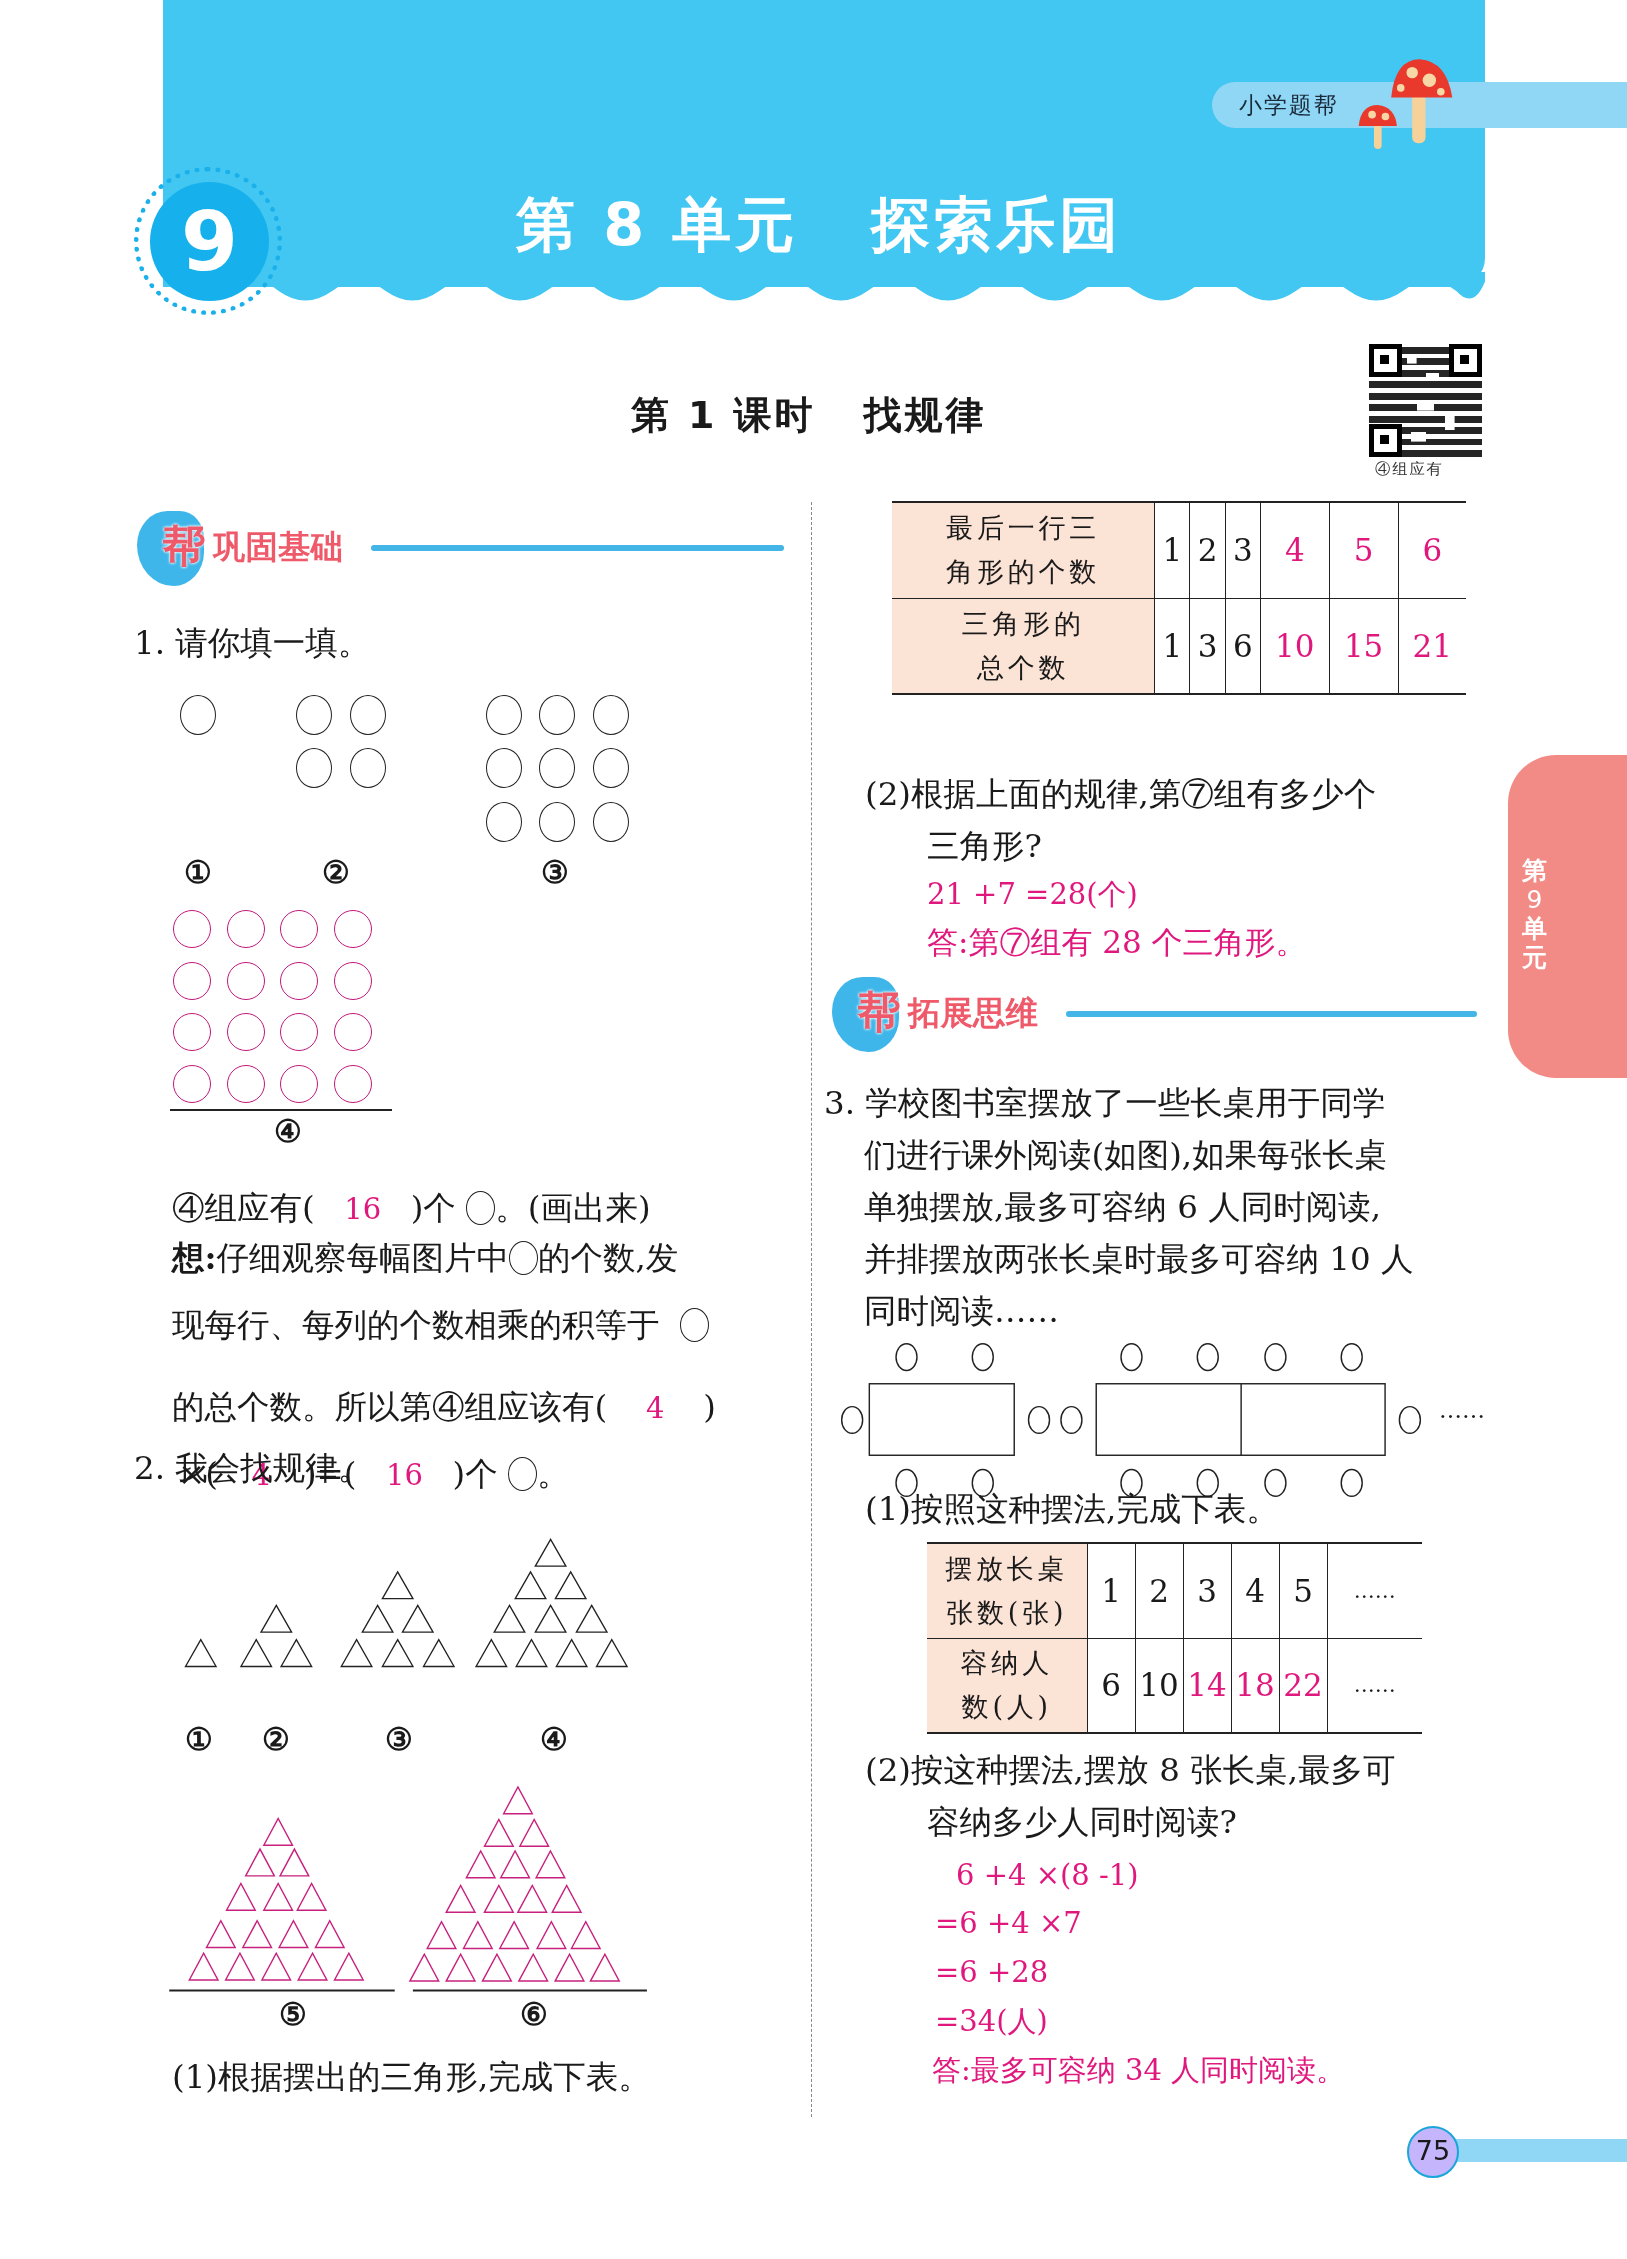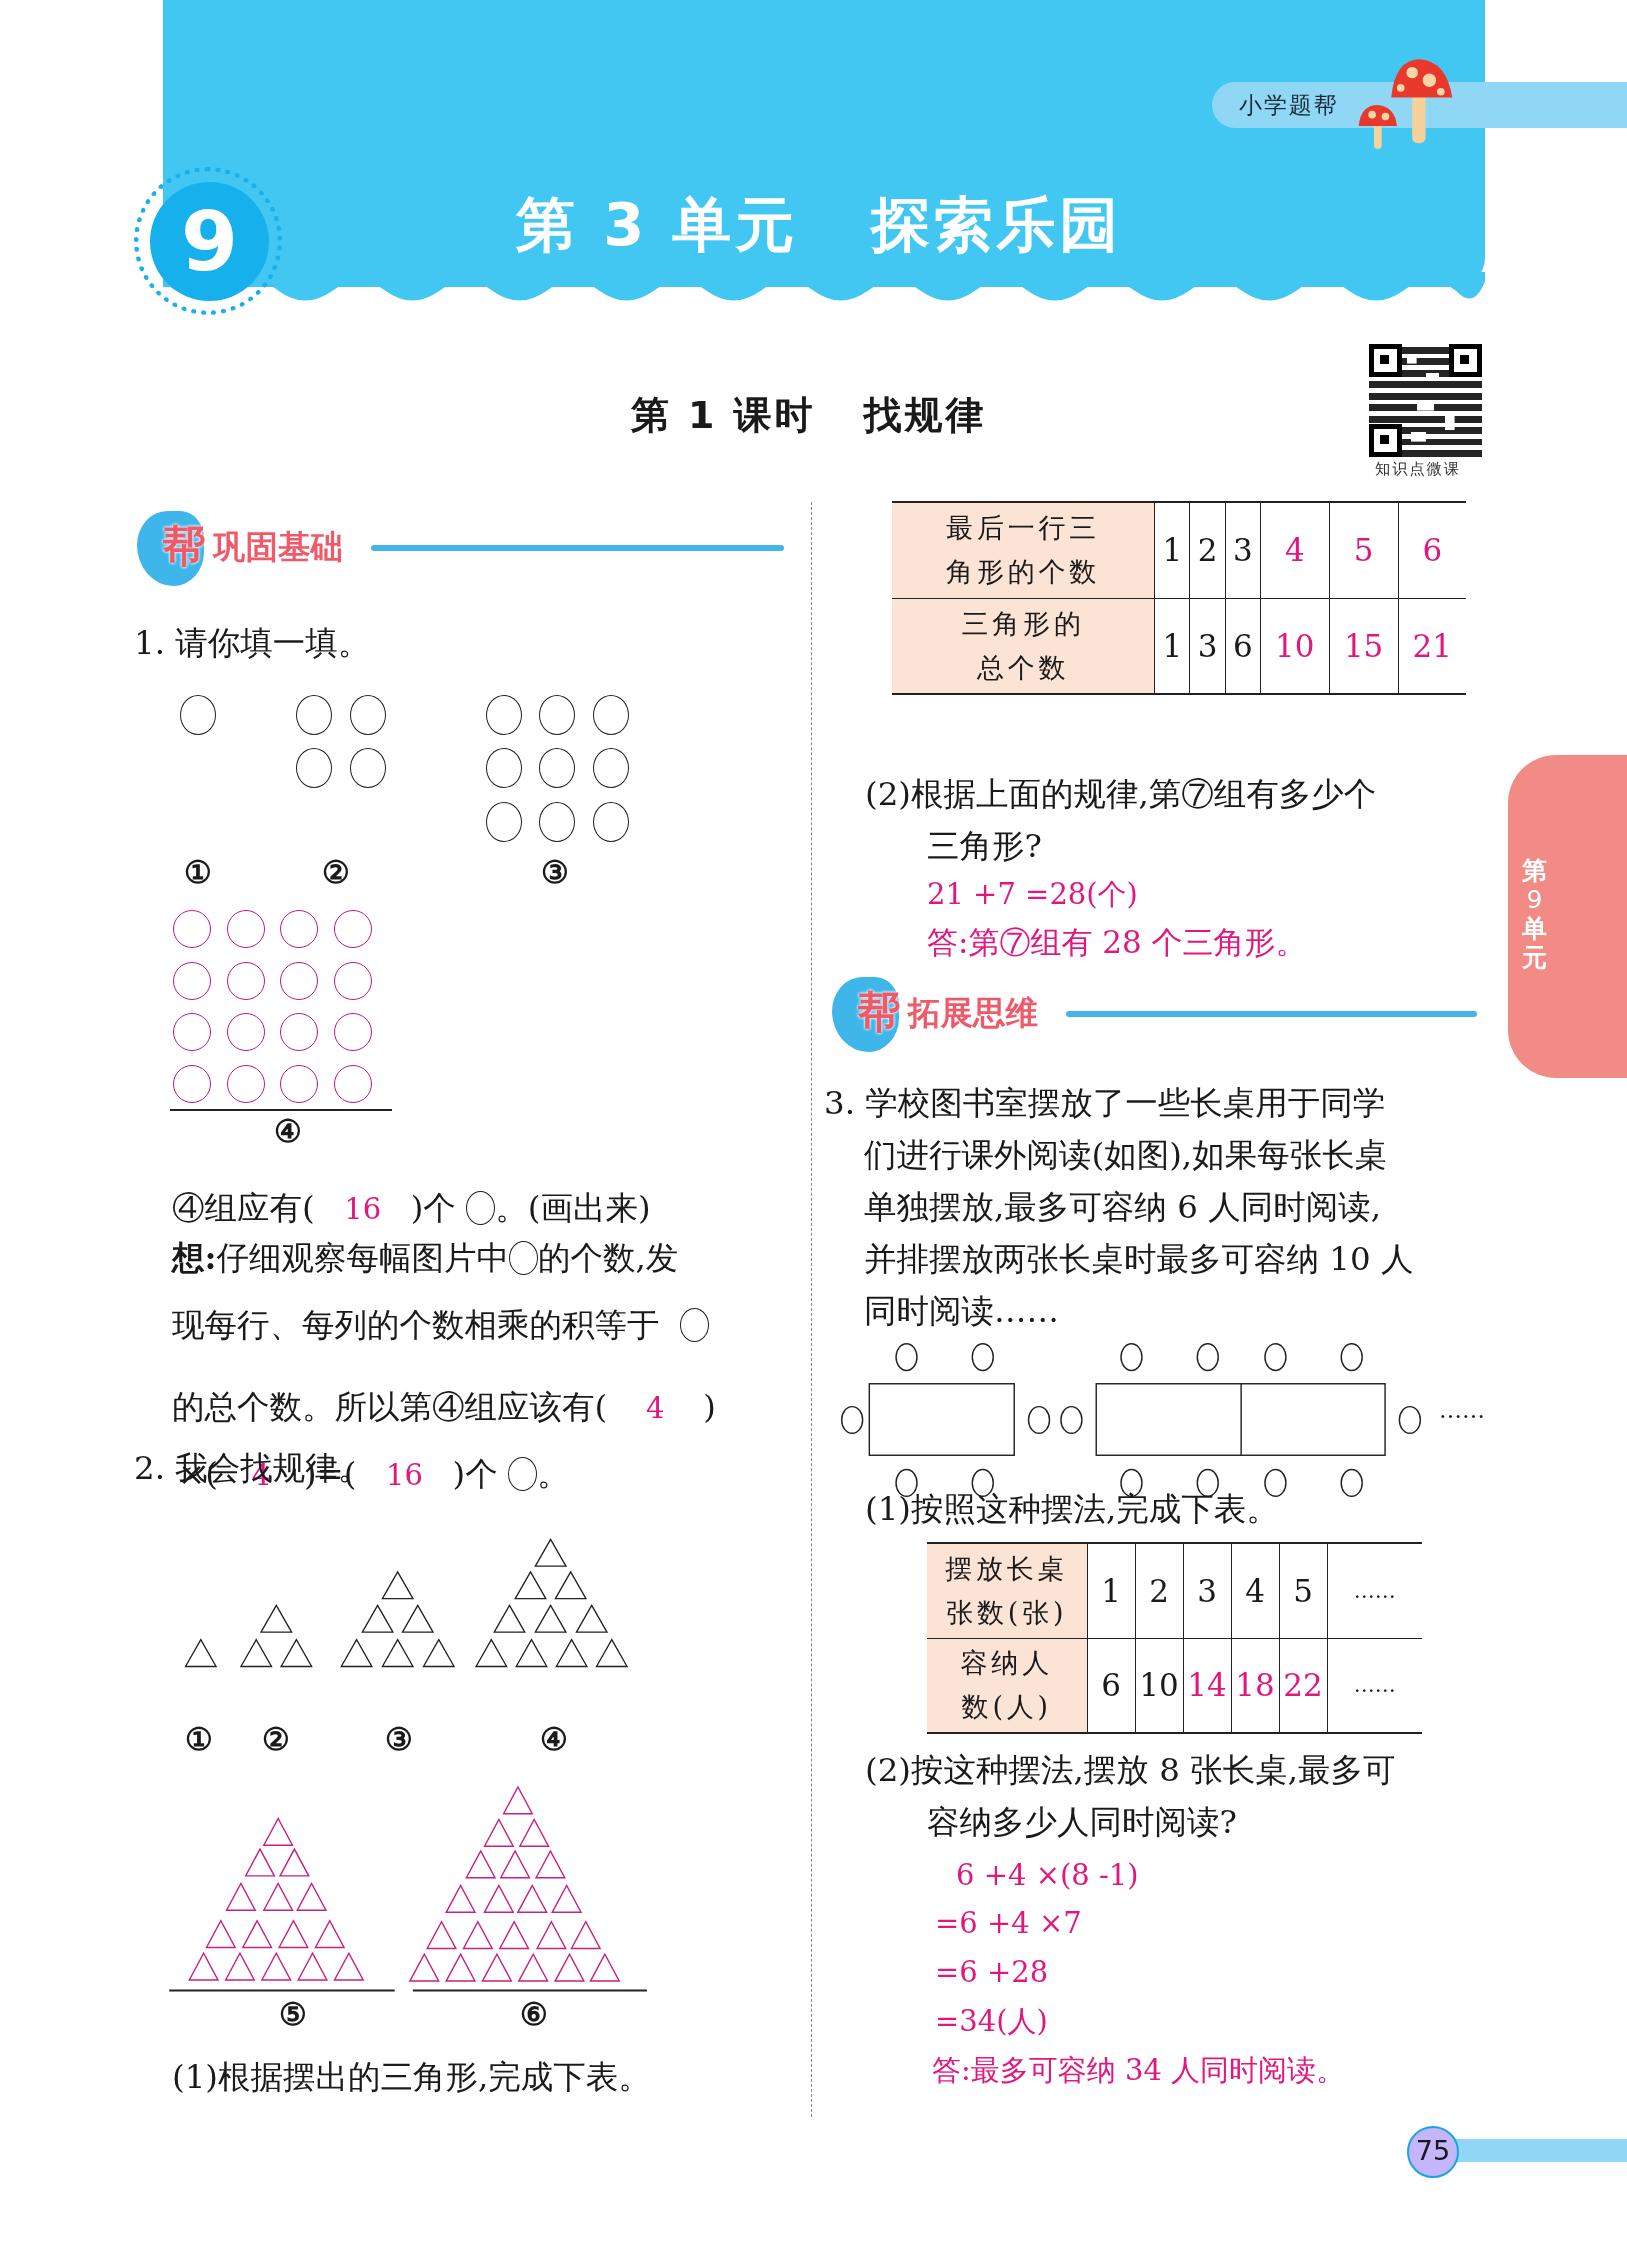--- a/index.html
+++ b/index.html
@@ -70,35 +70,35 @@
     <circle cx="80" cy="22" r="7" fill="#f8d7a6"></circle>
     <circle cx="92" cy="34" r="4" fill="#f8d7a6"></circle>
     <circle cx="50" cy="30" r="4" fill="#f8d7a6"></circle>
   <rect x="22" y="62" width="8" height="32" rx="4" fill="#f6d29a"></rect>
   <path d="M6 70 Q8 48 26 48 Q44 50 46 70 Z" fill="#e8392c"></path>
   <circle cx="20" cy="58" r="4" fill="#f8d7a6"></circle>
     <circle cx="34" cy="60" r="4" fill="#f8d7a6"></circle>
 </svg>
 <div class="badge-dots"></div>
 <div class="badge">9</div>
-<div class="unit-title">第 3 单元   探索乐园</div>
+<div class="unit-title">第 8 单元   探索乐园</div>
 
 <div class="lesson">第 1 课时   找规律</div>
 <div class="qr" style="background:
        linear-gradient(#fff,#fff) 38px 9.6px/9.6px 9.6px no-repeat,
        linear-gradient(#fff,#fff) 57px 29px/13.4px 7.6px no-repeat,
        linear-gradient(#fff,#fff) 48px 57px/17px 9.6px no-repeat,
        linear-gradient(#fff,#fff) 76px 67px/9.6px 19px no-repeat,
        linear-gradient(#fff,#fff) 42px 88px/15.3px 9.6px no-repeat,
        repeating-linear-gradient(0deg,#000 0 6.7px,#fff 6.7px 11.5px),
        #000;"></div>
 <div class="qr-box" style="left:1369px;top:344px"></div>
 <div class="qr-box" style="left:1449px;top:344px"></div>
 <div class="qr-box" style="left:1369px;top:424px"></div>
-<div class="qr-label">知识点微课</div>
+<div class="qr-label">④组应有</div>
 
 <div class="divider"></div>
 
 <div class="sec" style="left:137px;top:509px;width:650px">
   <div class="sec-blob"></div>
   <div class="sec-bang">帮</div>
   <div class="sec-title">巩固基础</div>
   <div class="sec-line" style="left:234px;width:413px"></div>
 </div>
 

